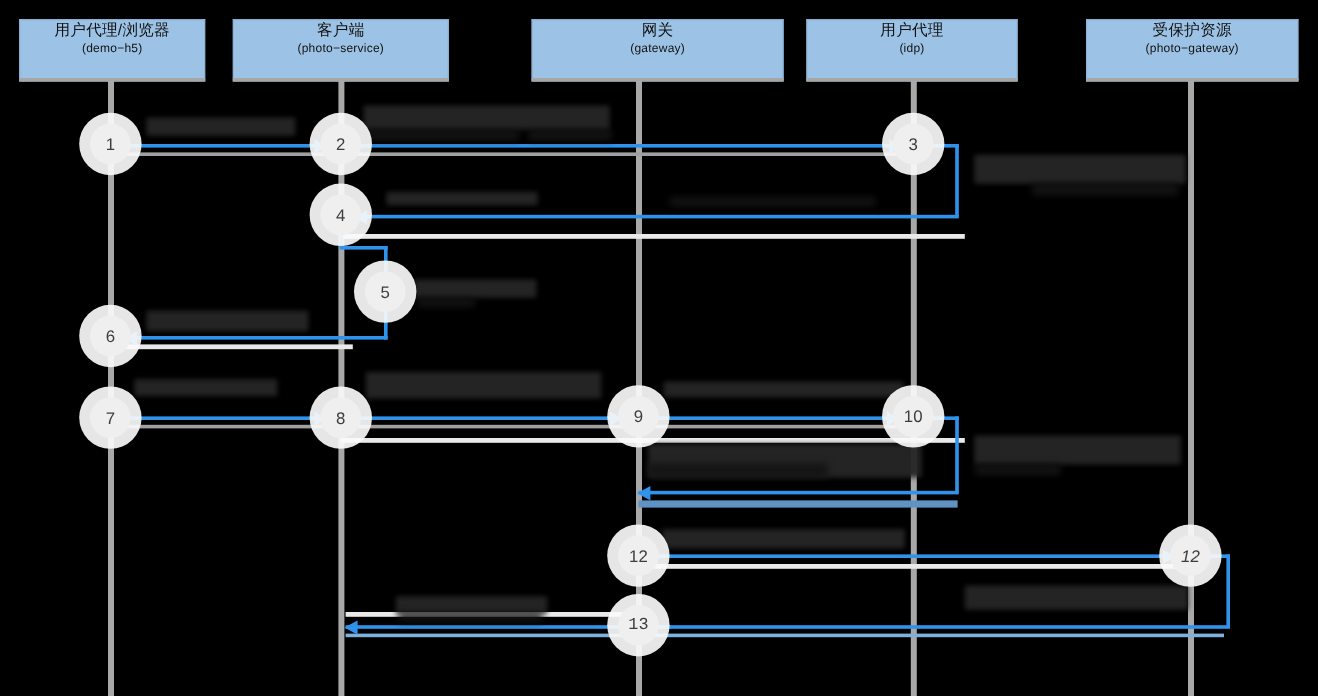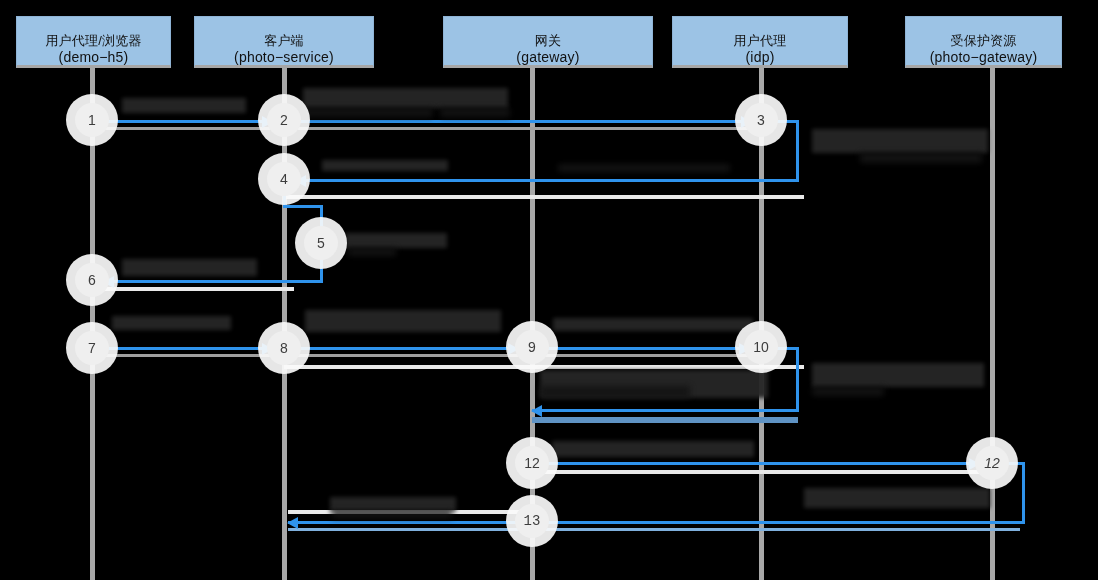--- a/index.html
+++ b/index.html
@@ -22,29 +22,29 @@
   .participant {
     position: absolute;
     box-sizing: border-box;
     height: 52px;
     background: #9cc3e5;
     border: 1px solid #8fb4d6;
     border-bottom: 3px solid #a6a6a6;
     display: flex;
     flex-direction: column;
     align-items: center;
-    justify-content: flex-end;
+    justify-content: flex-start;
     color: #111111;
     font-size: 13px;
     line-height: 16px;
     text-align: center;
     letter-spacing: .2px;
   }
   .participant .sub {
-    font-size: 14px;
+    font-size: 10px;
   }
 
   
   .lifeline {
     position: absolute;
     width: 5px;
     background: #a8a8a8;
     top: 66px;
   }
 
@@ -157,21 +157,21 @@
         <div class="sub">(photo−service)</div>
       </div>
       <div class="participant" style="left: 443px; top: 16px; width: 210px;">
         <div>网关</div>
         <div class="sub">(gateway)</div>
       </div>
       <div class="participant" style="left: 672px; top: 16px; width: 176px;">
         <div>用户代理</div>
         <div class="sub">(idp)</div>
       </div>
-      <div class="participant" style="left: 905px; top: 16px; width: 157px;">
+      <div class="participant" style="left: 905px; top: 16px; width: 177px;">
         <div>受保护资源</div>
         <div class="sub">(photo−gateway)</div>
       </div>
     </div>
 
   <div class="msg" style="left:104px; top:120px; width:168px;">
     <span class="head right"></span>
   </div>
 
   <div class="msg" style="left:296px; top:120px; width:455px;">

